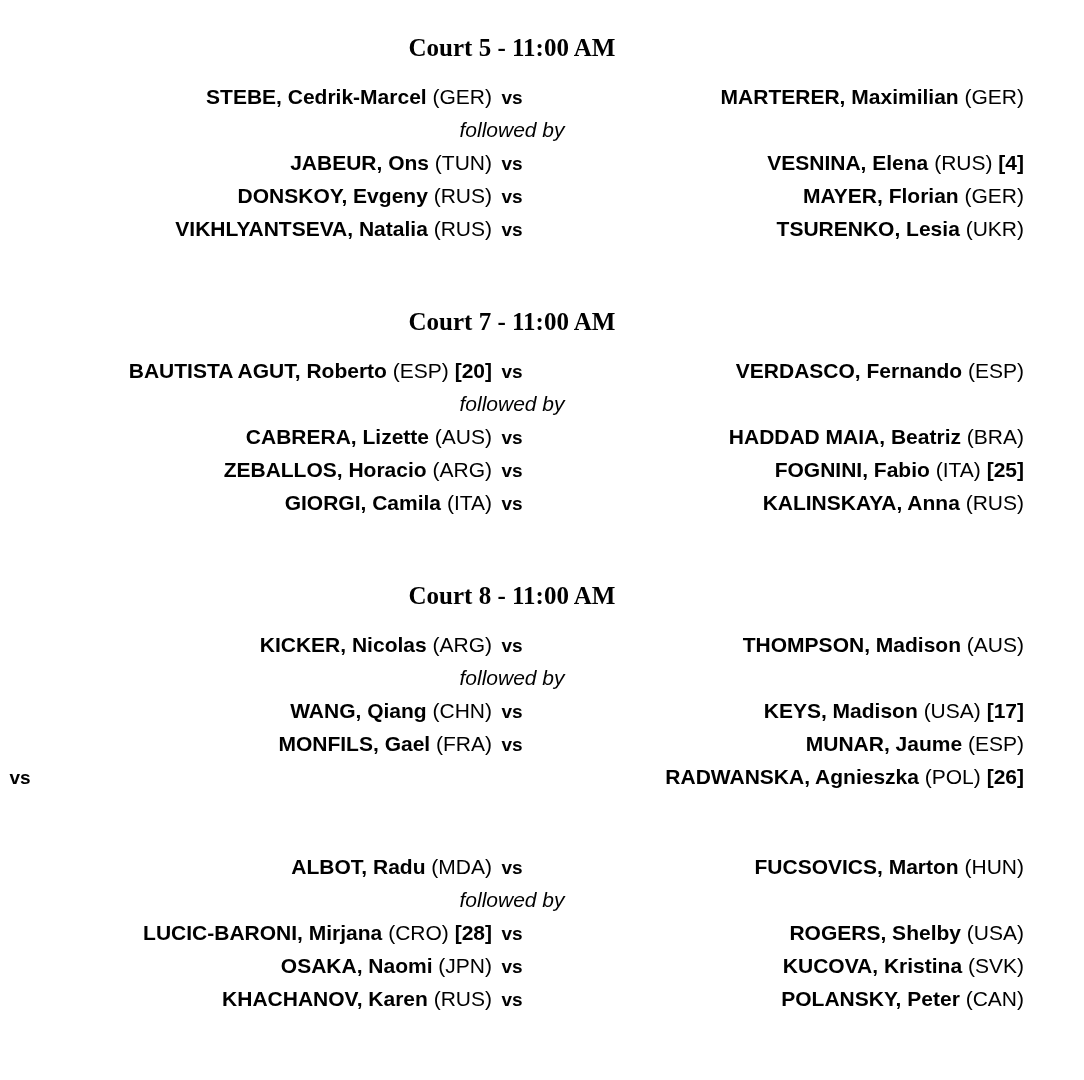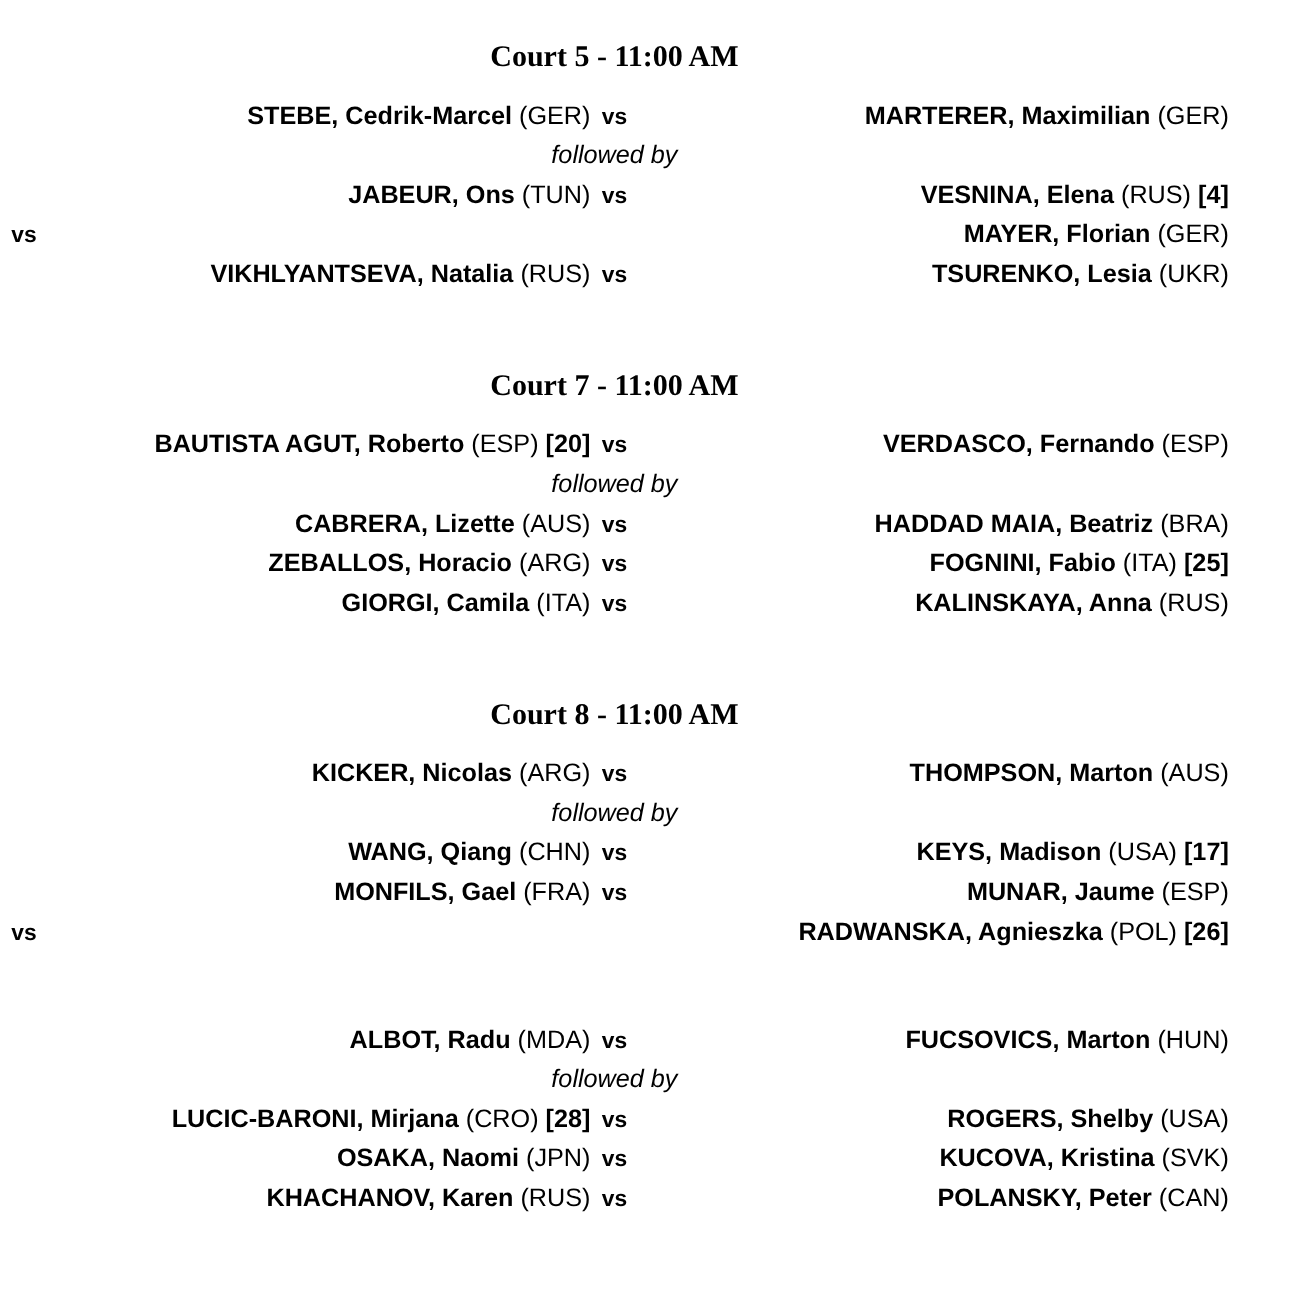--- a/index.html
+++ b/index.html
@@ -88,20 +88,21 @@
           <div class="cell-vs">vs</div>
           <div class="cell-right"><span class="name">MARTERER, Maximilian</span> <span class="country">(GER)</span></div>
         </div>
         <div class="followed-by">followed by</div>
         <div class="match-row">
           <div class="cell-left"><span class="name">JABEUR, Ons</span> <span class="country">(TUN)</span></div>
           <div class="cell-vs">vs</div>
           <div class="cell-right"><span class="name">VESNINA, Elena</span> <span class="country">(RUS)</span> <span class="seed">[4]</span></div>
         </div>
         <div class="match-row">
+          <div class="cell-left"><span class="name">DONSKOY, Evgeny</span> <span class="country">(RUS)</span></div>
           <div class="cell-vs">vs</div>
           <div class="cell-right"><span class="name">MAYER, Florian</span> <span class="country">(GER)</span></div>
         </div>
         <div class="match-row">
           <div class="cell-left"><span class="name">VIKHLYANTSEVA, Natalia</span> <span class="country">(RUS)</span></div>
           <div class="cell-vs">vs</div>
           <div class="cell-right"><span class="name">TSURENKO, Lesia</span> <span class="country">(UKR)</span></div>
         </div>
       </div>
     </section>
@@ -130,21 +131,21 @@
           <div class="cell-right"><span class="name">KALINSKAYA, Anna</span> <span class="country">(RUS)</span></div>
         </div>
       </div>
     </section>
     <section class="court-section">
       <h2 class="court-header">Court 8 - 11:00 AM</h2>
       <div class="rows">
         <div class="match-row">
           <div class="cell-left"><span class="name">KICKER, Nicolas</span> <span class="country">(ARG)</span></div>
           <div class="cell-vs">vs</div>
-          <div class="cell-right"><span class="name">THOMPSON, Marton</span> <span class="country">(AUS)</span></div>
+          <div class="cell-right"><span class="name">THOMPSON, Madison</span> <span class="country">(AUS)</span></div>
         </div>
         <div class="followed-by">followed by</div>
         <div class="match-row">
           <div class="cell-left"><span class="name">WANG, Qiang</span> <span class="country">(CHN)</span></div>
           <div class="cell-vs">vs</div>
           <div class="cell-right"><span class="name">KEYS, Madison</span> <span class="country">(USA)</span> <span class="seed">[17]</span></div>
         </div>
         <div class="match-row">
           <div class="cell-left"><span class="name">MONFILS, Gael</span> <span class="country">(FRA)</span></div>
           <div class="cell-vs">vs</div>

